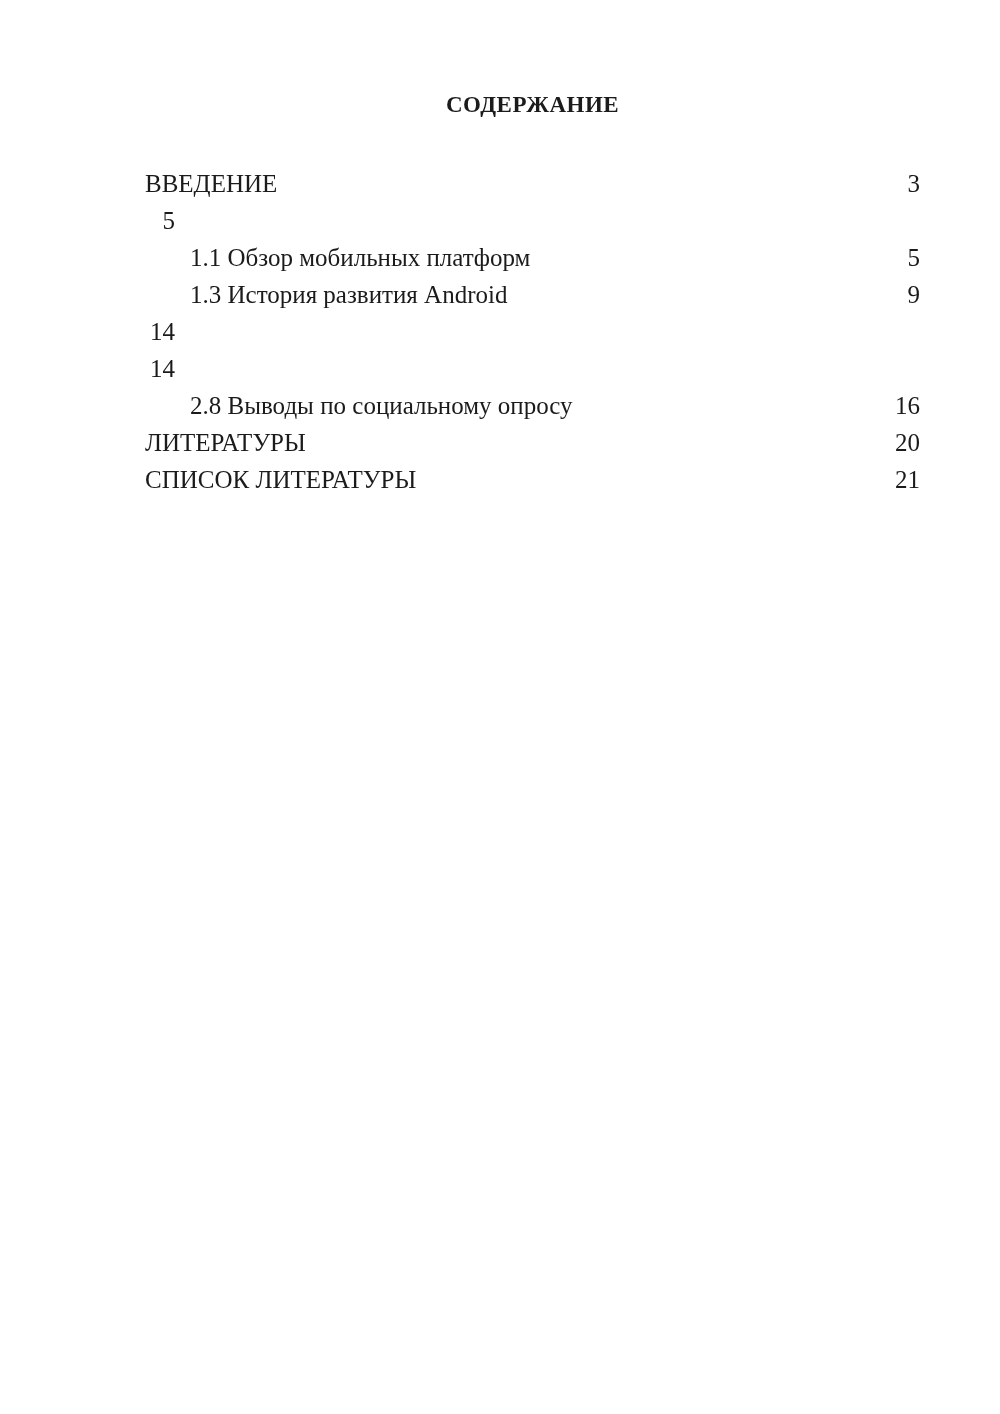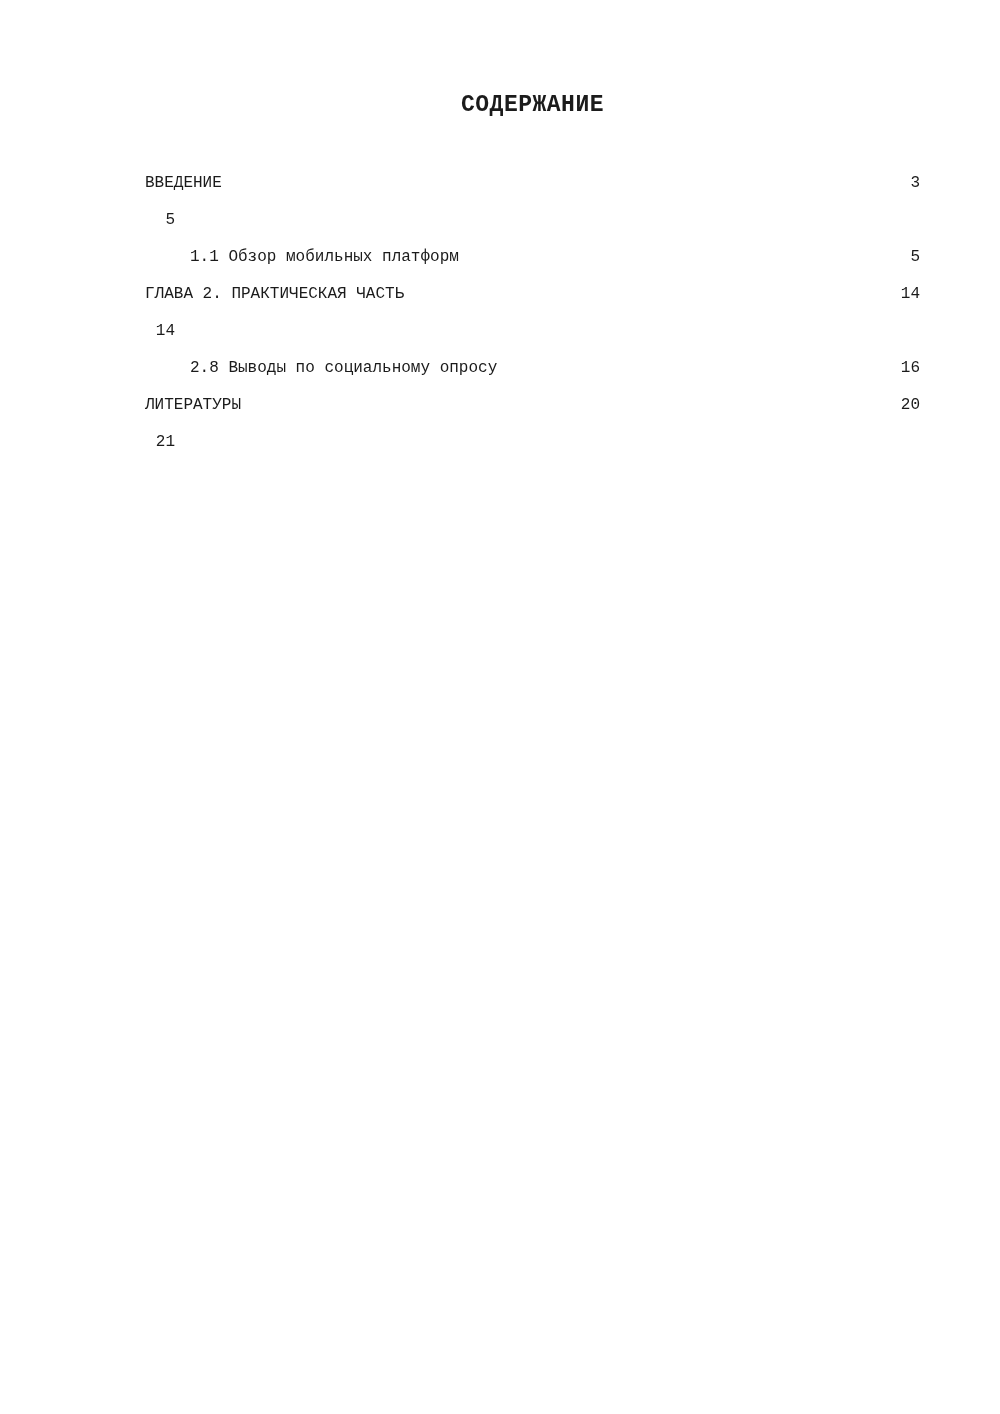--- a/index.html
+++ b/index.html
@@ -5,21 +5,21 @@
   html, body {
     margin: 0;
     padding: 0;
     background: #ffffff;
   }
   .page {
     position: relative;
     width: 1000px;
     height: 1085px;
     background: #ffffff;
-    font-family: Liberation Mono, monospace;
+    font-family: Liberation Serif, serif;
     color: #1b1b1b;
     overflow: hidden;
   }
   .content {
     position: absolute;
     left: 145px;
     width: 775px;
     top: 0;
   }
   .doc-title {
@@ -38,21 +38,21 @@
     top: 165px;
     left: 0;
     width: 100%;
   }
   .toc-row {
     display: flex;
     justify-content: space-between;
     align-items: flex-start;
     height: 37px;
     line-height: 37px;
-    font-size: 16px;
+    font-size: 25px;
   }
   .toc-row.level-1 .toc-label {
     padding-left: 45px;
   }
   .toc-label {
     white-space: nowrap;
   }
   .toc-page {
     white-space: nowrap;
     text-align: right;
@@ -85,41 +85,45 @@
   <div class="toc-row level-0">
     <span class="toc-page">5</span>
   </div>
 
   <div class="toc-row level-1">
     <span class="toc-label">1.1 Обзор мобильных платформ</span>
     <span class="toc-page">5</span>
   </div>
 
 
+  <div class="toc-row level-1">
+    <span class="toc-label">1.3 История развития Android</span>
+    <span class="toc-page">9</span>
+  </div>
 
 
   <div class="toc-row level-0">
-    <span class="toc-label">ГЛАВА 2. ПРАКТИЧЕСКАЯ ЧАСТЬ</span>
     <span class="toc-page">14</span>
   </div>
 
   <div class="toc-row level-1">
     <span class="toc-page">14</span>
   </div>
 
   <div class="toc-row level-1">
     <span class="toc-label">2.8 Выводы по социальному опросу</span>
     <span class="toc-page">16</span>
   </div>
 
   <div class="toc-row level-0">
     <span class="toc-label">ЛИТЕРАТУРЫ</span>
     <span class="toc-page">20</span>
   </div>
 
   <div class="toc-row level-0">
+    <span class="toc-label">СПИСОК ЛИТЕРАТУРЫ</span>
     <span class="toc-page">21</span>
   </div>
 </div>
 
     <div class="page-footer">2</div>
   </div>
 </div>
 
 </body></html>

